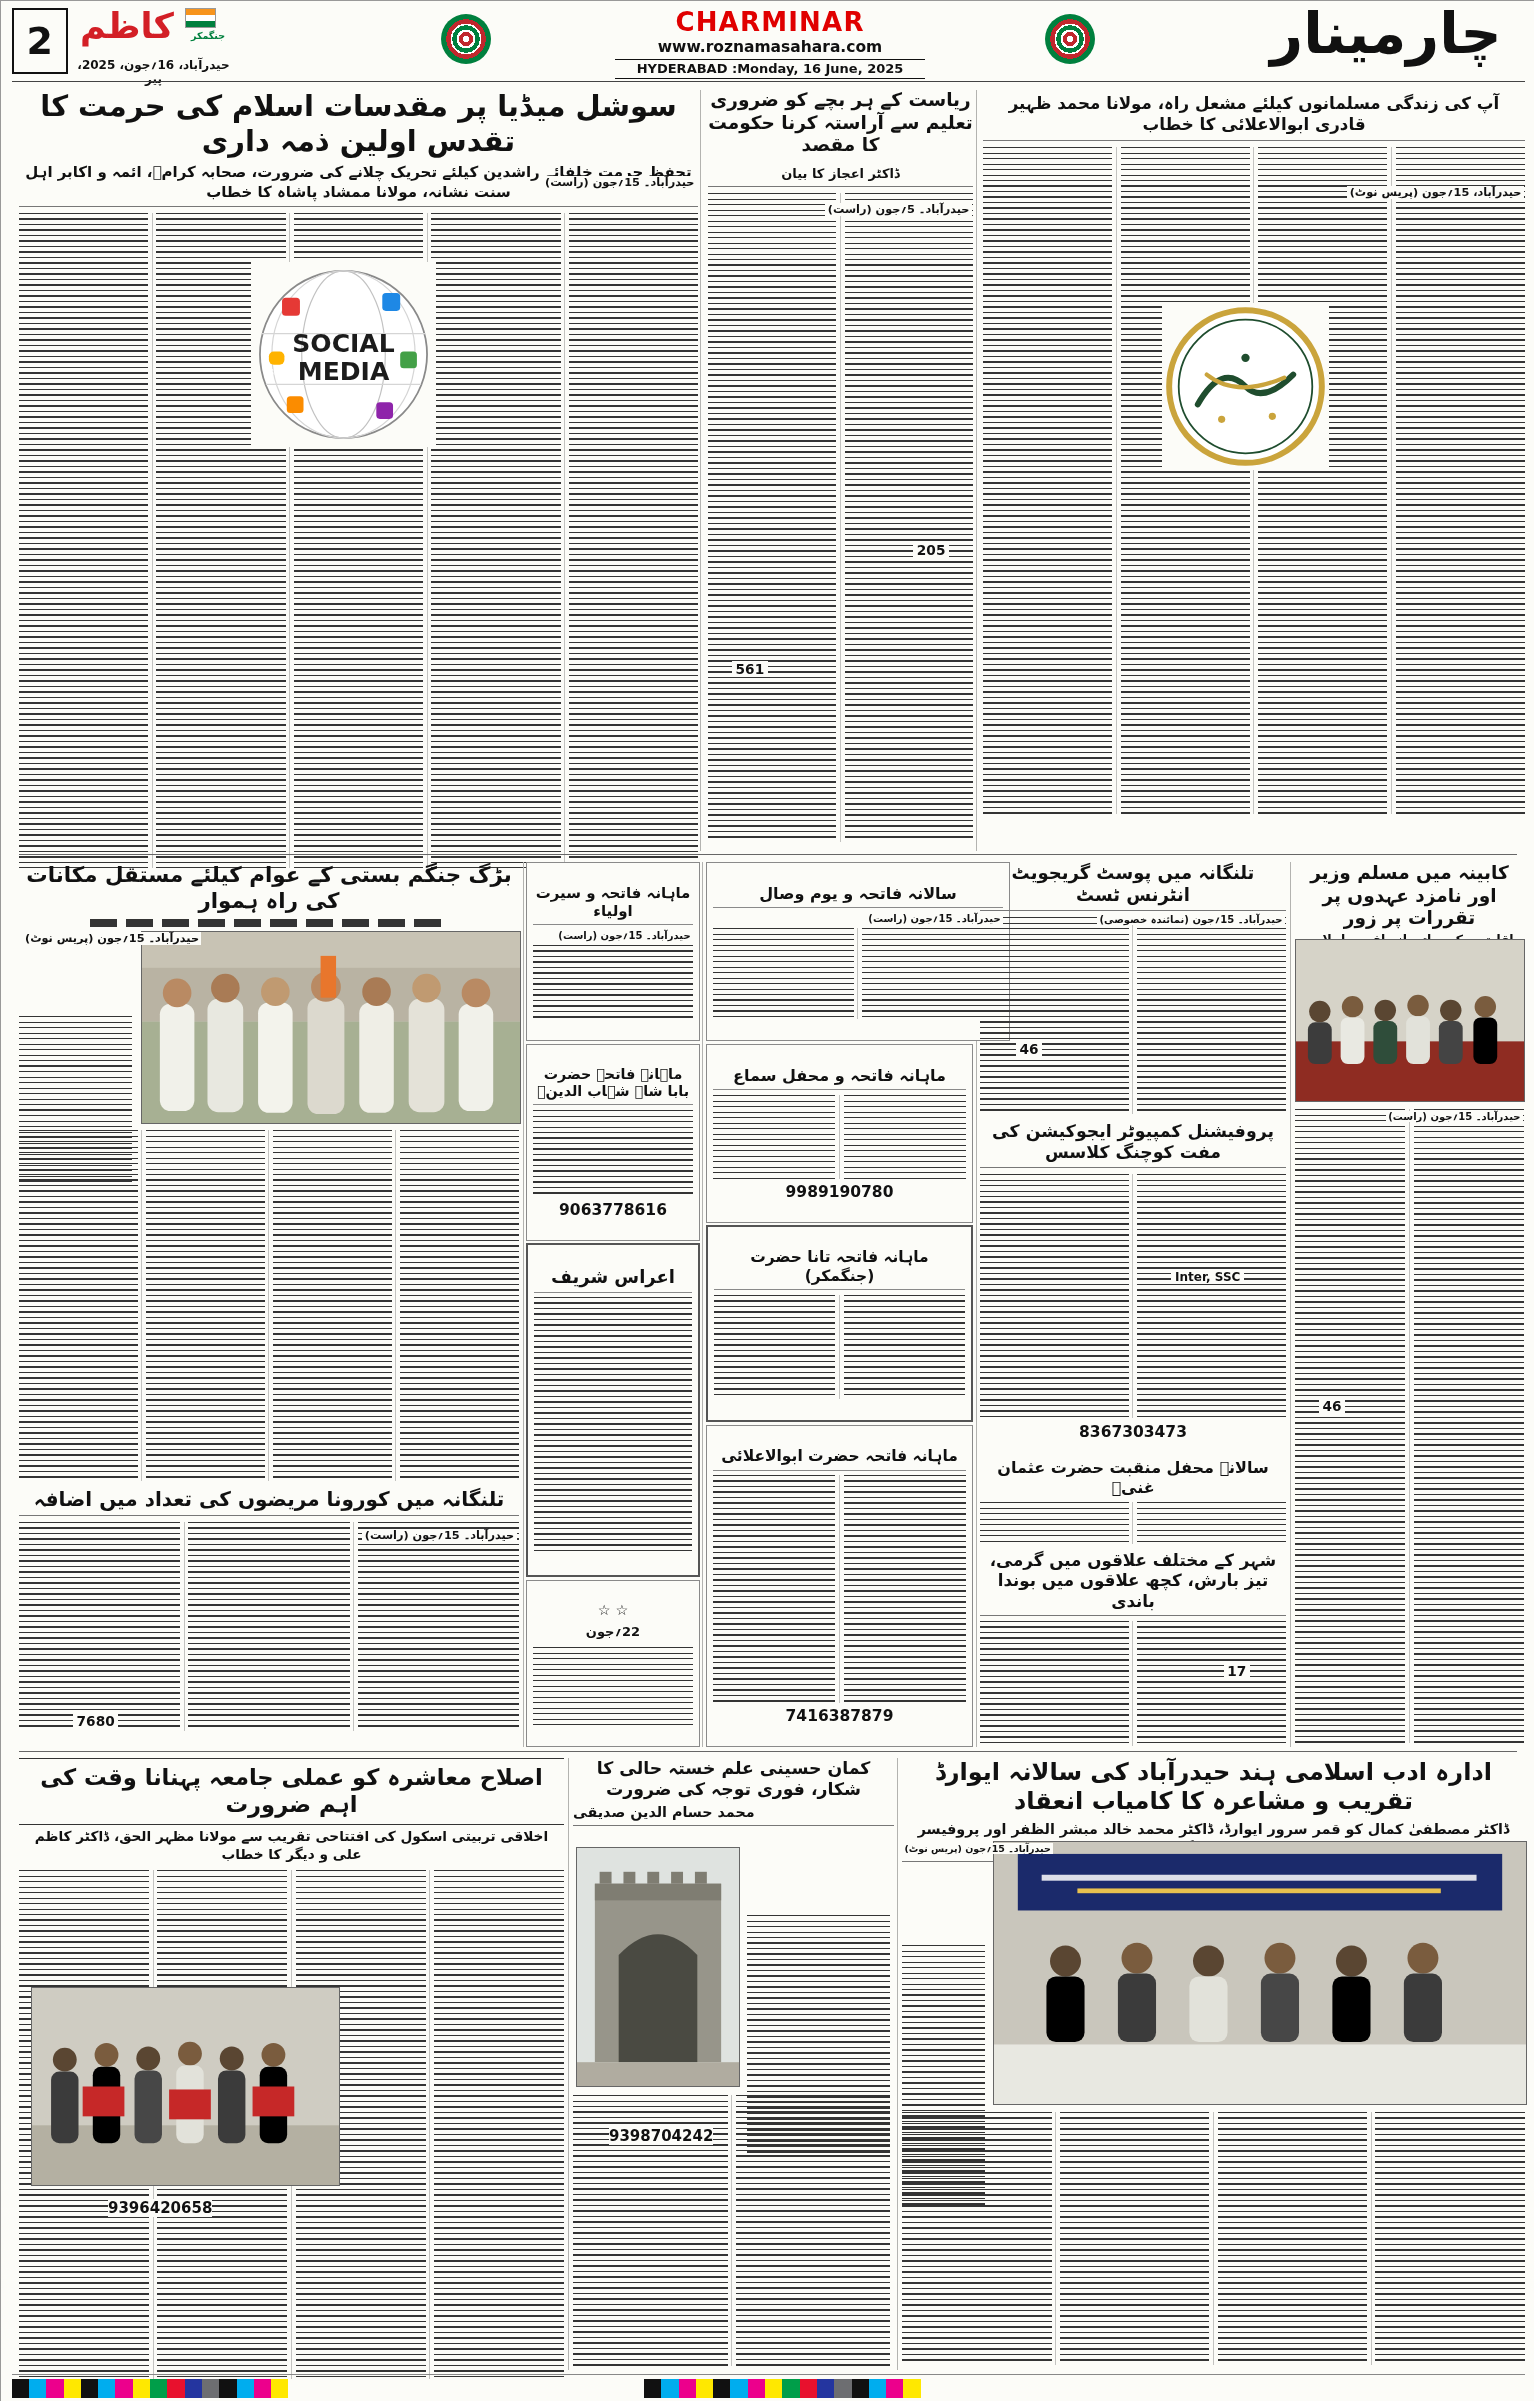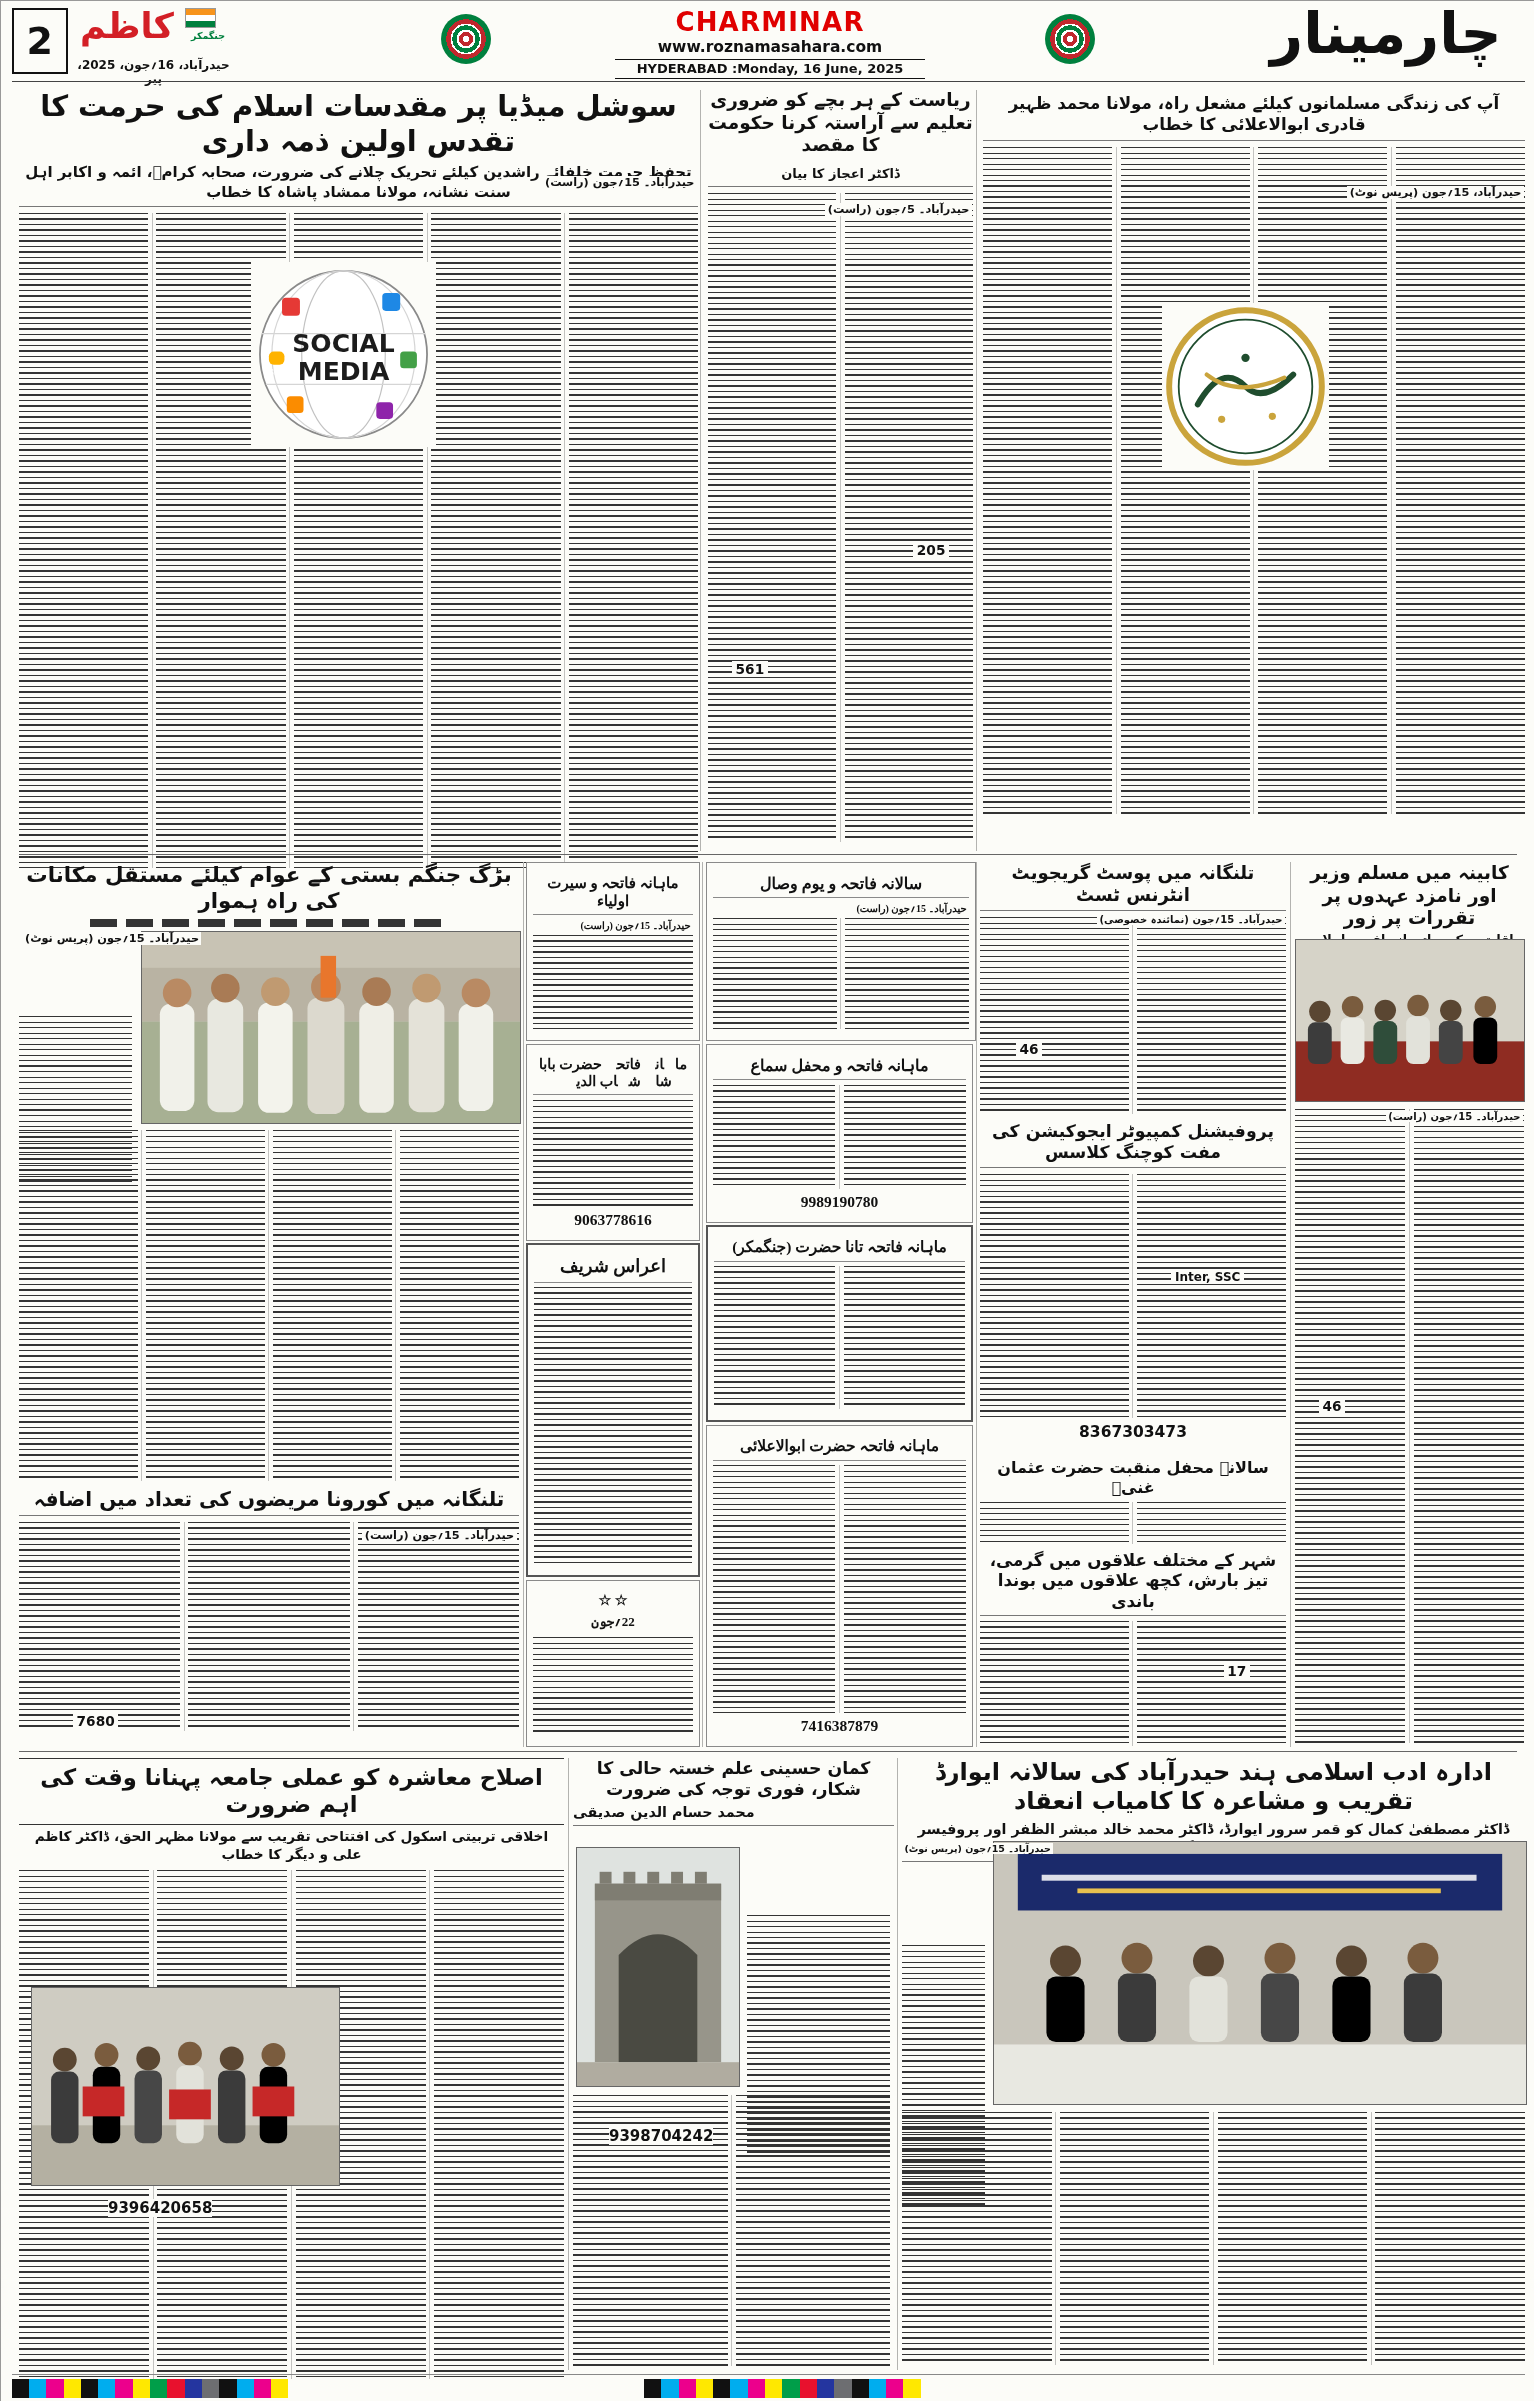--- a/index.html
+++ b/index.html
@@ -8,21 +8,21 @@
   .abs{position:absolute;}
   .u{direction:rtl;}
   .hl{font-weight:bold;text-align:center;direction:rtl;line-height:1.22;}
   .sub{font-weight:bold;text-align:center;direction:rtl;line-height:1.3;}
   .dl{font-weight:bold;direction:rtl;font-size:11.3px;background:#fcfcf8;padding:0 2.4px;z-index:3;}
   .cols{display:flex;gap:8.3px;}
   .gcol{flex:1;position:relative;
         background:repeating-linear-gradient(to bottom,#343434 0 1.4px,transparent 1.4px 5.5px);}
   .gcol + .gcol::before{content:"";position:absolute;top:0;bottom:0;left:-4.8px;width:0.6px;background:#c3c3c0;}
   .gbar{background:repeating-linear-gradient(to right,#343434 0 27px,transparent 27px 36px);height:7.7px;}
-  .box{border:0.6px solid #8a8a8a;padding:11px 6px;display:flex;flex-direction:column;box-sizing:border-box;background:#fcfcf8;font-family:Liberation Serif, serif;}
+  .box{border:0.6px solid #8a8a8a;padding:21px 6px;display:flex;flex-direction:column;box-sizing:border-box;background:#fcfcf8;}
   .box .hl{border-bottom:0.6px solid #8a8a8a;padding-bottom:3.6px;margin-bottom:4.8px;}
   .dbl{border:2.4px double #555;}
   .phone{font-weight:bold;text-align:center;direction:ltr;background:#fcfcf8;z-index:3;}
   .numtag{position:absolute;font-weight:bold;background:#fcfcf8;padding:0 3.6px;font-size:13.7px;z-index:3;direction:ltr;}
   .vline{position:absolute;width:0.6px;background:#b3b3b0;}
   .hline{position:absolute;height:1.2px;background:#444;}
   .photo{position:absolute;overflow:hidden;border:0.6px solid #666;background:#cfccc2;}
   .rosette{border-radius:50%;
      background:radial-gradient(circle,#fff 0 3px,#c1272d 3px 7.1px,#fff 7.1px 9.5px,#00803e 9.5px 13.7px,#fff 13.7px 15.5px,#c1272d 15.5px 19.7px,#00803e 19.7px 25px);}
   .hrule{border-top:0.6px solid #777;margin-top:3.6px;}
@@ -216,21 +216,21 @@
   </div>
 
   <div class="abs box" style="left:525px;top:1579px;width:174px;height:167px;">
     <div class="hl" style="font-size:14.3px;border-bottom:none;margin-bottom:1.2px;">☆ ☆</div>
     <div class="hl" style="font-size:13px;border-bottom:none;margin-bottom:3.6px;">22؍جون</div>
     <div class="cols" style="flex:1;">
         <div class="gcol"></div>
       </div>
   </div>
 
-  <div class="abs box" style="left:705px;top:861px;width:270px;height:179px;">
+  <div class="abs box" style="left:705px;top:861px;width:304px;height:179px;">
     <div class="hl" style="font-size:16px;">سالانہ فاتحہ و یوم وصال</div>
     <div class="dl" style="font-size:10px;">حیدرآباد۔ 15؍جون (راست)</div>
     <div class="cols" style="flex:1;margin-top:3.6px;">
         <div class="gcol"></div>
         <div class="gcol"></div>
       </div>
   </div>
 
   <div class="abs box" style="left:705px;top:1043px;width:267px;height:179px;">
     <div class="hl" style="font-size:16px;">ماہانہ فاتحہ و محفل سماع</div>

